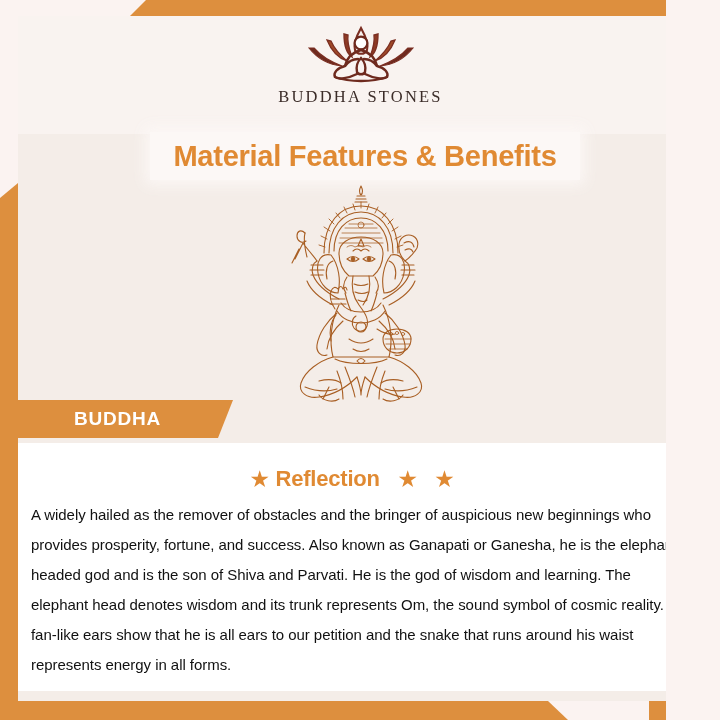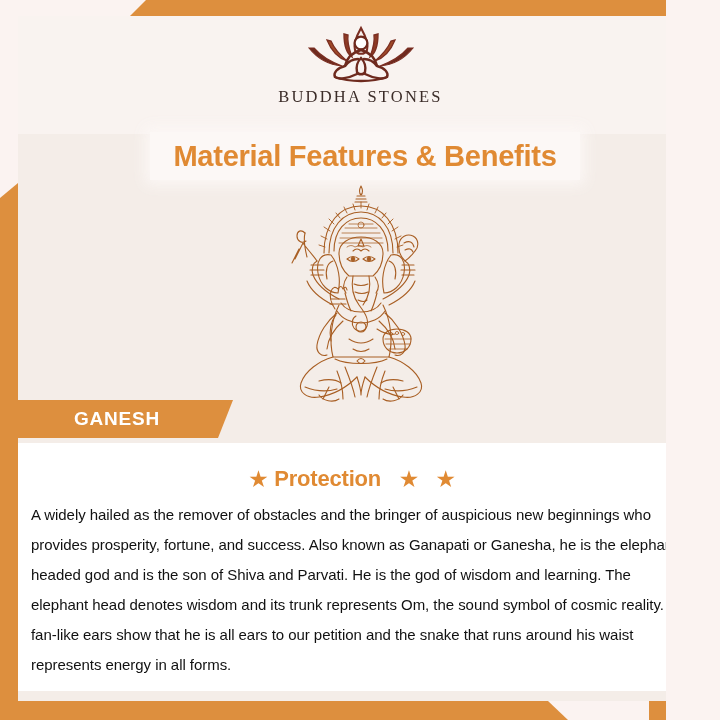--- a/index.html
+++ b/index.html
@@ -252,28 +252,28 @@
 
         <path d="M74 178 C86 184 114 184 126 178"></path>
         <path d="M96 180 q4 -5 8 0 q-4 5 -8 0 Z"></path>
 
         <path d="M58 214 C62 220 72 222 78 218 M142 214 C138 220 128 222 122 218"></path>
       </g>
     </svg>
   </div>
 
   <div class="name-banner"></div>
-  <div class="name-banner-text">GANESH</div>
+  <div class="name-banner-text">BUDDHA</div>
 
   <div class="content-panel"></div>
 
   <div class="benefits">
     <div class="benefit">
       <span class="star">★</span>
-      <span>Protection</span>
+      <span>Reflection</span>
     </div>
     <div class="benefit">
       <span class="star">★</span>
     </div>
     <div class="benefit">
       <span class="star">★</span>
     </div>
   </div>
 
   <div class="body-copy">A widely hailed as the remover of obstacles and the bringer of auspicious new beginnings who provides prosperity, fortune, and success. Also known as Ganapati or Ganesha, he is the elephant-headed god and is the son of Shiva and Parvati. He is the god of wisdom and learning. The elephant head denotes wisdom and its trunk represents Om, the sound symbol of cosmic reality. His fan-like ears show that he is all ears to our petition and the snake that runs around his waist represents energy in all forms.</div>

